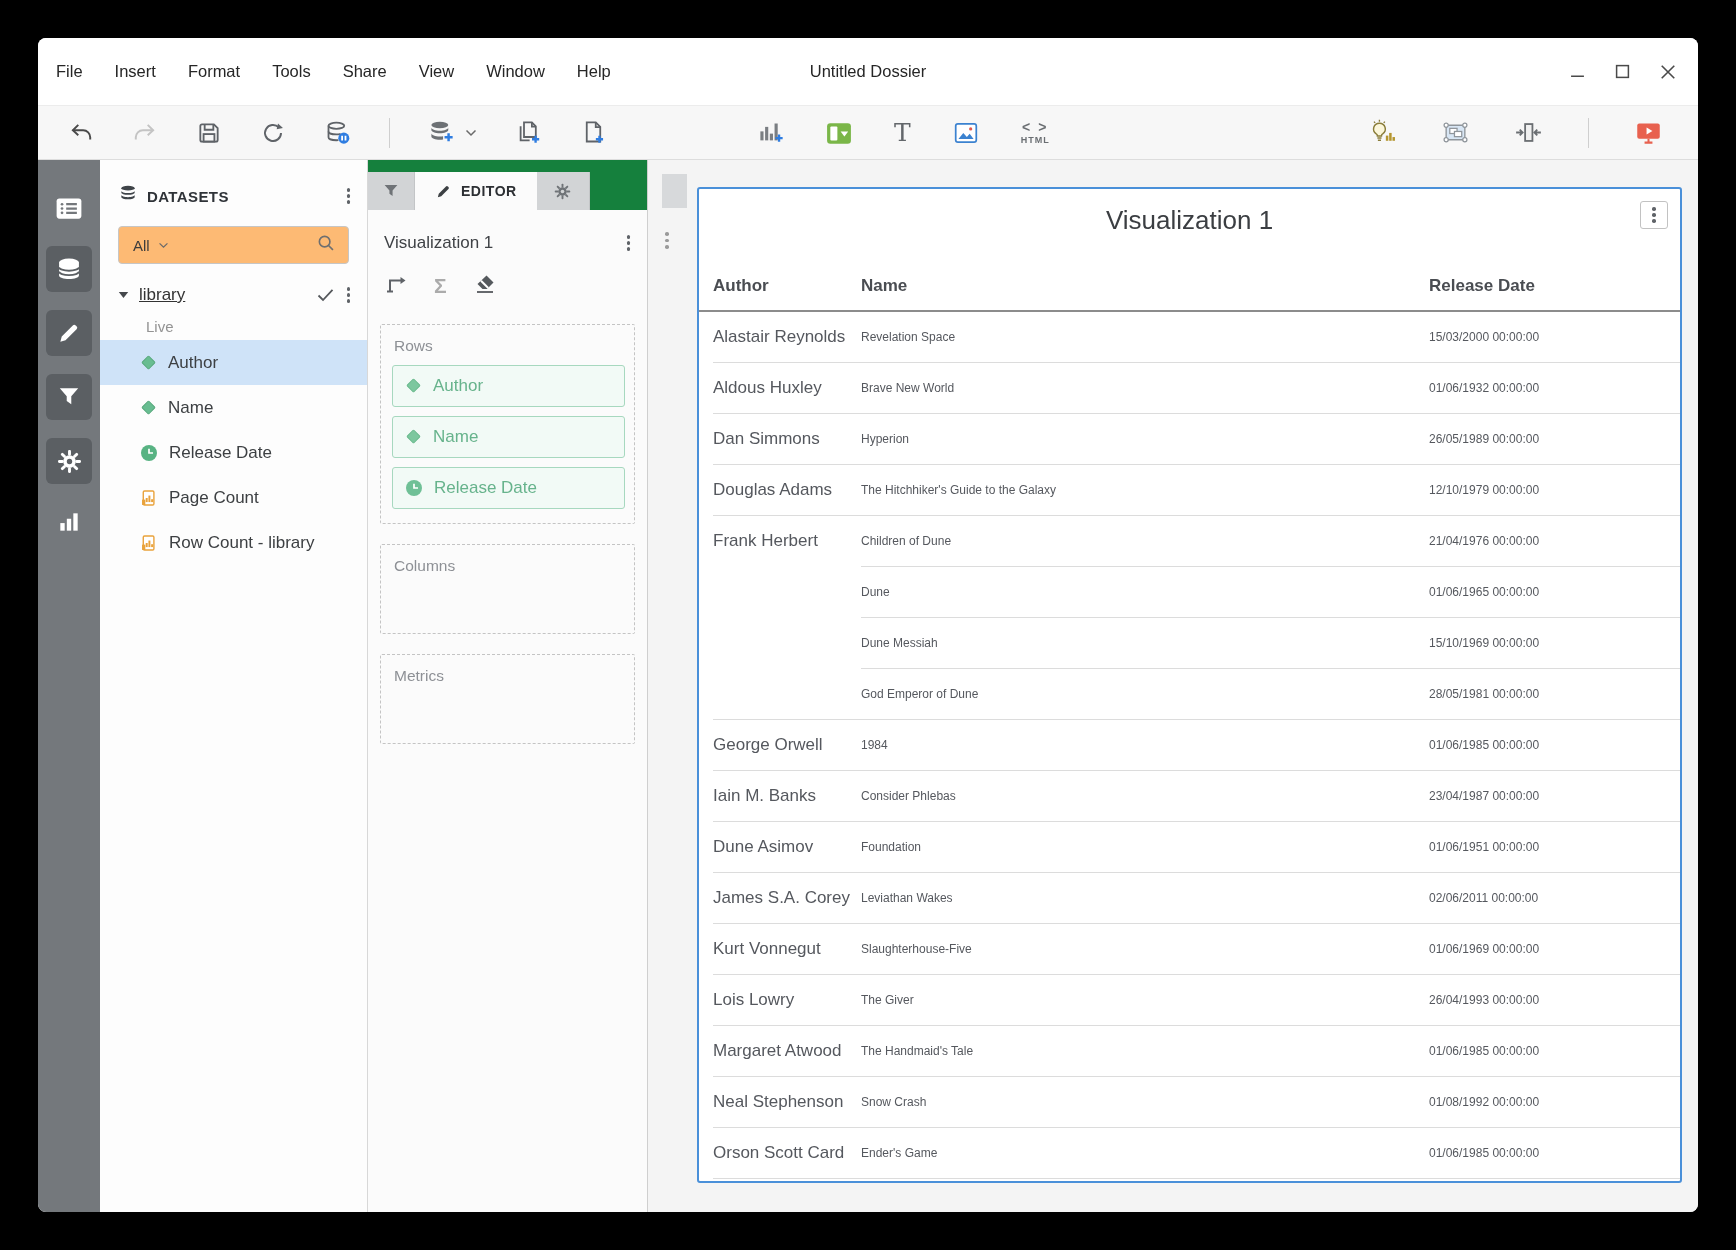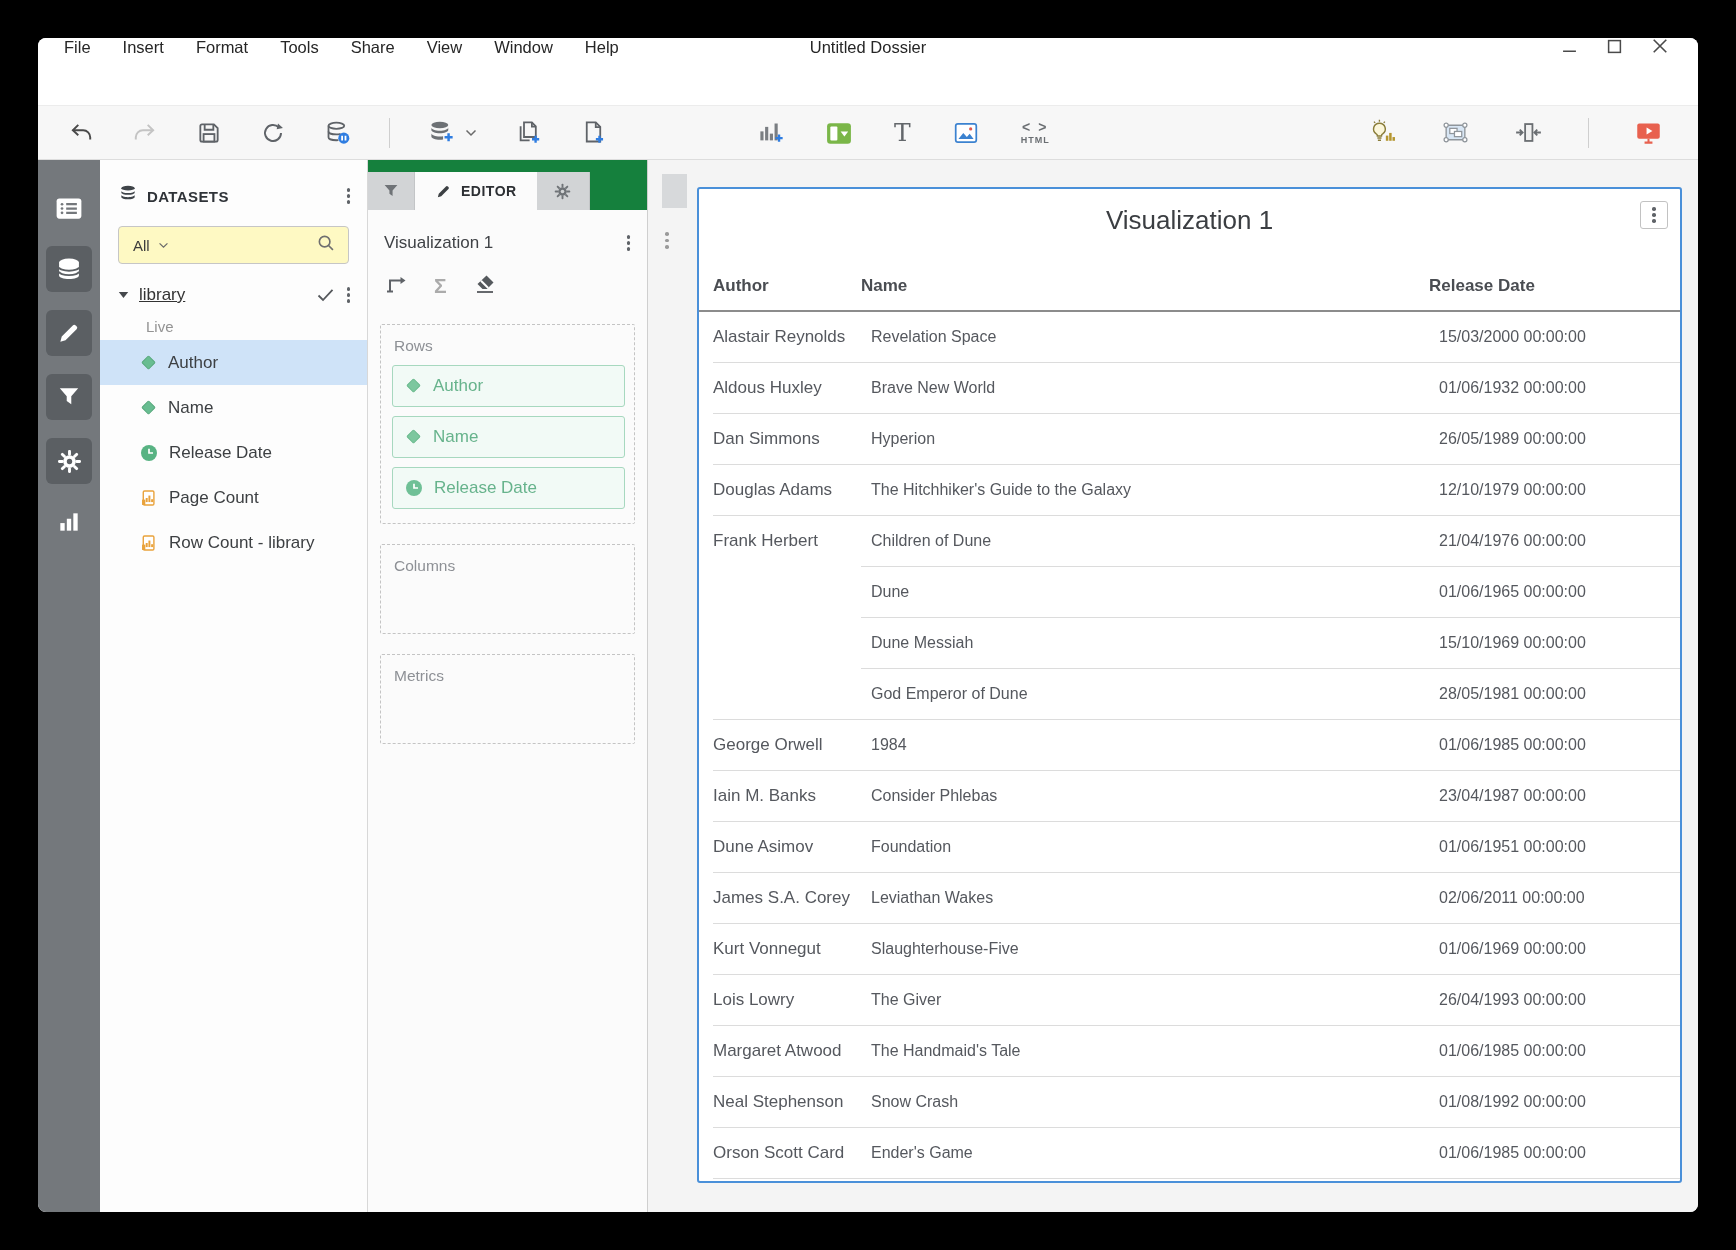--- a/index.html
+++ b/index.html
@@ -1,22 +1,22 @@
 <!DOCTYPE html>
 <html><head>
 <meta charset="utf-8">
 <style>
   html,body{margin:0;padding:0;}
   body{width:1736px;height:1250px;background:#000;position:relative;
        font-family:"Liberation Sans",sans-serif;-webkit-font-smoothing:antialiased;}
   .window{position:absolute;left:38px;top:38px;width:1660px;height:1174px;background:#fff;
           border-radius:8px;overflow:hidden;display:flex;flex-direction:column;}
   
-  .titlebar{height:68px;flex:0 0 68px;background:#fff;display:flex;align-items:flex-start;
-            padding:0 26px;position:relative;border-bottom:1px solid #ececec;box-sizing:border-box;gap:36px;}
+  .titlebar{height:68px;flex:0 0 68px;background:#fff;display:flex;align-items:center;
+            padding:0 18px;position:relative;border-bottom:1px solid #ececec;box-sizing:border-box;gap:36px;}
   .menus{display:flex;gap:32px;}
   .menu{font-size:16.5px;color:#262626;cursor:default;}
   .win-title{position:absolute;left:50%;transform:translateX(-50%);font-size:16.5px;color:#262626;}
   .win-controls{margin-left:auto;display:flex;gap:30px;align-items:center;padding-right:4px;}
   .win-controls span{display:inline-flex;}
   
   .toolbar{height:54px;flex:0 0 54px;background:#f7f7f7;border-bottom:1px solid #ddd;
            display:flex;align-items:center;padding:0 36px 0 30px;box-sizing:border-box;}
   .tb-group{display:flex;align-items:center;gap:38px;}
   .tb-group.middle{margin-left:150px;gap:42px;}
@@ -35,21 +35,21 @@
   .rail-box{width:46px;height:46px;border-radius:6px;background:#5b5f63;display:flex;
             align-items:center;justify-content:center;cursor:pointer;}
   .rail-plain{width:46px;height:40px;display:flex;align-items:center;justify-content:center;cursor:pointer;}
   
   .datasets{width:268px;flex:0 0 268px;background:#fdfdfd;border-right:1px solid #d8d8d8;
             box-sizing:border-box;padding-top:22px;}
   .ds-head{display:flex;align-items:center;padding:0 14px 0 18px;height:28px;}
   .ds-head .lbl{font-size:15px;font-weight:bold;color:#2f3338;letter-spacing:.4px;margin-left:9px;}
   .spacer{flex:1;}
   .searchbox{margin:16px 18px 14px 18px;height:38px;border:1px solid #c6c6c6;border-radius:4px;
-             background:#fef9c3;display:flex;align-items:center;padding:0 12px 0 14px;box-sizing:border-box;}
+             background:#fdba74;display:flex;align-items:center;padding:0 12px 0 14px;box-sizing:border-box;}
   .searchbox .all{font-size:15px;color:#3c3c3c;margin-right:8px;}
   .tree-row{display:flex;align-items:center;height:34px;padding:0 14px 0 18px;}
   .tree-row .nm{font-size:17px;color:#333;margin-left:10px;text-decoration:underline;}
   .live{font-size:15px;color:#939393;padding-left:46px;height:28px;display:flex;align-items:center;margin-bottom:0;}
   .field{display:flex;align-items:center;height:45px;padding-left:40px;cursor:pointer;}
   .field .f-lbl{font-size:17px;color:#3d4043;margin-left:11px;}
   .field.selected{background:#cfe3f8;}
   
   .editor{width:280px;flex:0 0 280px;background:#fbfbfb;border-right:1px solid #cfcfcf;
           box-sizing:border-box;display:flex;flex-direction:column;}
@@ -84,21 +84,21 @@
   .t-headrow{height:61px;flex:0 0 61px;display:grid;grid-template-columns:148px 568px 1fr;
              padding-left:14px;align-items:end;border-bottom:2px solid #8c8c8c;box-sizing:border-box;}
   .t-headrow div{font-size:17px;font-weight:bold;color:#4a4d52;padding-bottom:14px;}
   .t-scroll{flex:1;overflow:hidden;padding-left:14px;}
   .t-group{display:flex;}
   .t-group + .t-group{border-top:1px solid #dcdcdc;}
   .t-author{width:148px;flex:0 0 148px;font-size:17px;color:#55585e;line-height:50px;white-space:nowrap;}
   .t-books{flex:1;}
   .t-row{display:grid;grid-template-columns:568px 1fr;height:50px;align-items:center;}
   .t-row.t-sub{border-top:1px solid #dcdcdc;}
-  .t-name,.t-date{font-size:16px;color:#55585e;white-space:nowrap;margin-left:10px;}
+  .t-name,.t-date{font-size:12px;color:#55585e;white-space:nowrap;}
   .kebab{display:inline-flex;flex-direction:column;gap:2.5px;cursor:pointer;padding:3px;}
   .kebab i{width:3.5px;height:3.5px;border-radius:50%;background:#5f6368;}
   .chev{margin-left:10px;display:inline-flex;}
 </style>
 </head>
 <body>
 
 <div class="window">
 
   <div class="titlebar">

